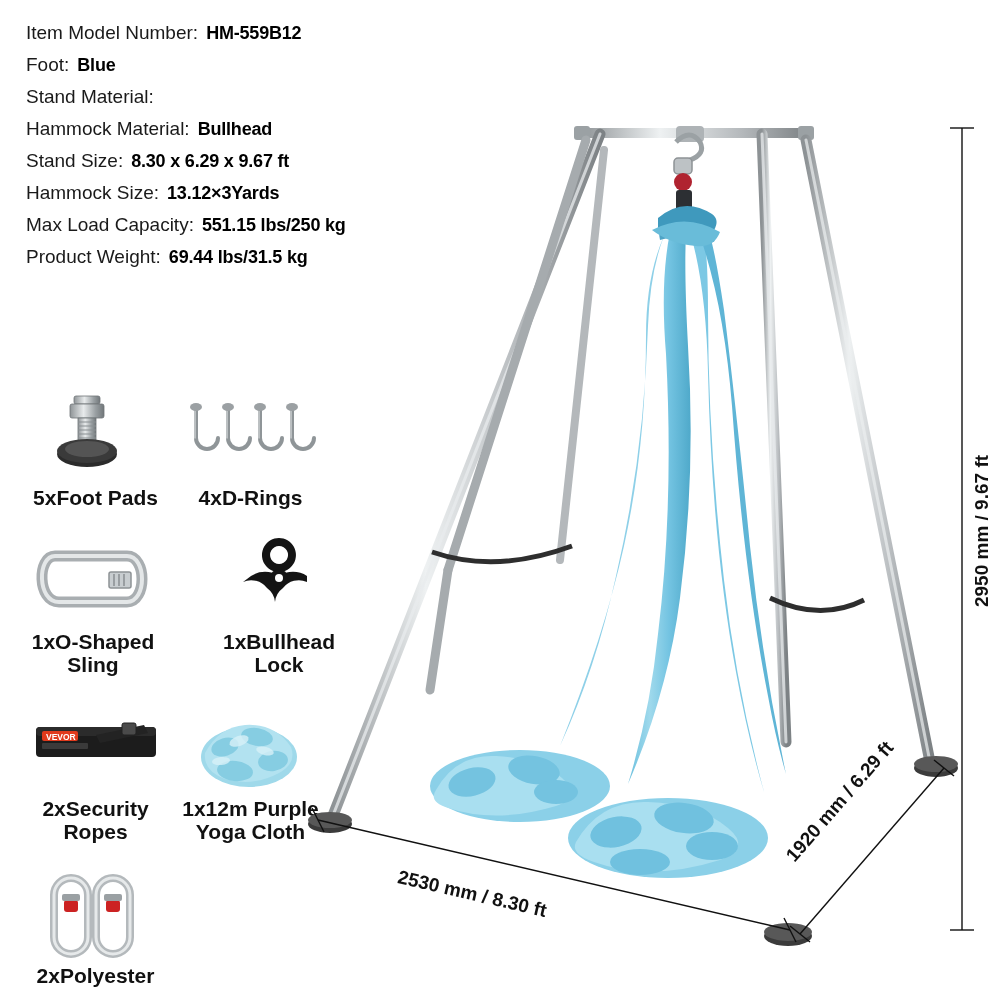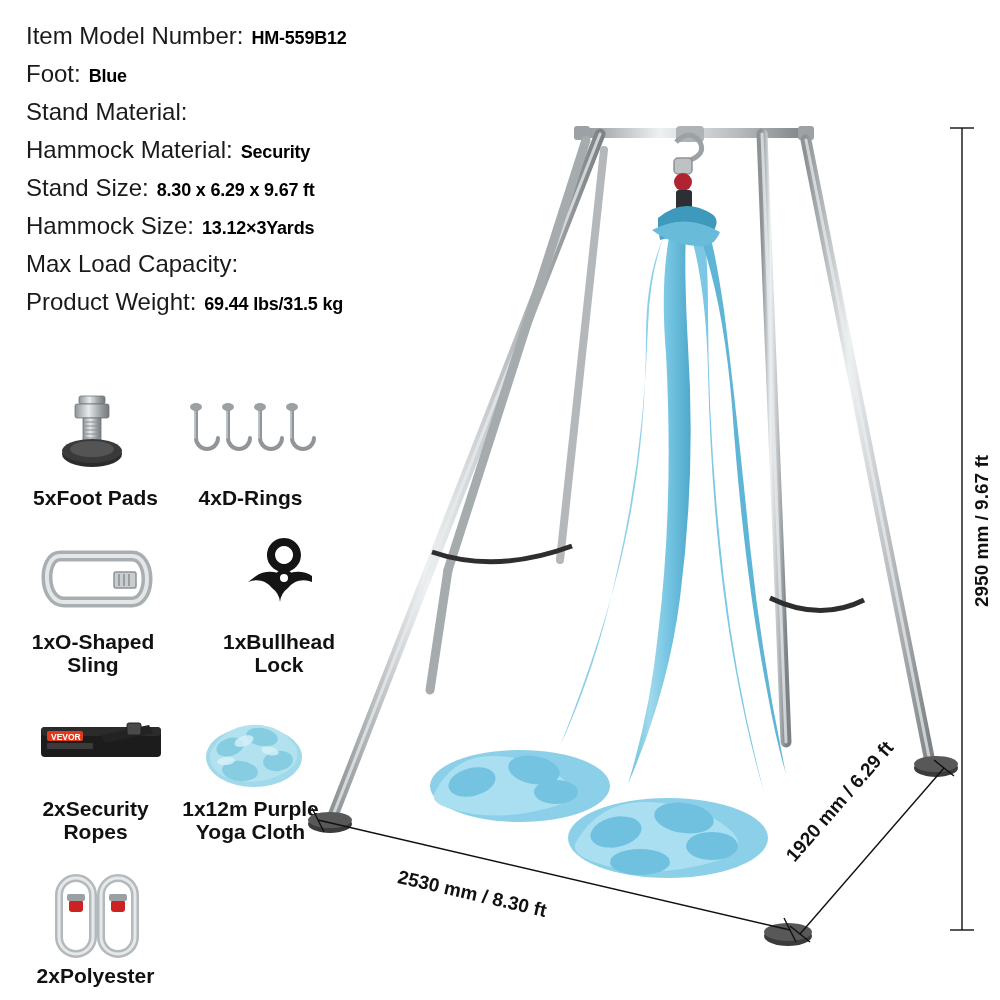--- a/index.html
+++ b/index.html
@@ -23,21 +23,21 @@
     top: 22px;
     width: 470px;
   }
   .spec-row {
     display: flex;
     align-items: baseline;
     margin-bottom: 10px;
     white-space: nowrap;
   }
   .spec-label {
-    font-size: 24px;
+    font-size: 19px;
     font-weight: 400;
     color: #1a1a1a;
   }
   .spec-value {
     font-size: 18px;
     font-weight: bold;
     color: #000000;
     margin-left: 8px;
     letter-spacing: -0.2px;
   }
@@ -56,21 +56,21 @@
     width: 155px;
     display: flex;
     flex-direction: column;
     align-items: center;
   }
   .part-art {
     height: 92px;
     width: 150px;
     display: flex;
     align-items: center;
-    justify-content: flex-end;
+    justify-content: center;
   }
   .part-caption {
     text-align: center;
     font-size: 21px;
     font-weight: bold;
     line-height: 1.12;
     color: #111;
     margin-top: 2px;
     max-width: 150px;
   }
@@ -101,32 +101,33 @@
   </div>
   <div class="spec-row">
     <span class="spec-label">Foot:</span>
     <span class="spec-value">Blue</span>
   </div>
   <div class="spec-row">
     <span class="spec-label">Stand Material:</span>
   </div>
   <div class="spec-row">
     <span class="spec-label">Hammock Material:</span>
-    <span class="spec-value">Security</span>
+    <span class="spec-value">Bullhead</span>
   </div>
   <div class="spec-row">
     <span class="spec-label">Stand Size:</span>
     <span class="spec-value">8.30 x 6.29 x 9.67 ft</span>
   </div>
   <div class="spec-row">
     <span class="spec-label">Hammock Size:</span>
     <span class="spec-value">13.12×3Yards</span>
   </div>
   <div class="spec-row">
     <span class="spec-label">Max Load Capacity:</span>
+    <span class="spec-value">551.15 lbs/250 kg</span>
   </div>
   <div class="spec-row">
     <span class="spec-label">Product Weight:</span>
     <span class="spec-value">69.44 lbs/31.5 kg</span>
   </div>
 </div>
 
 <div class="parts-grid">
 
   <div class="parts-row">

